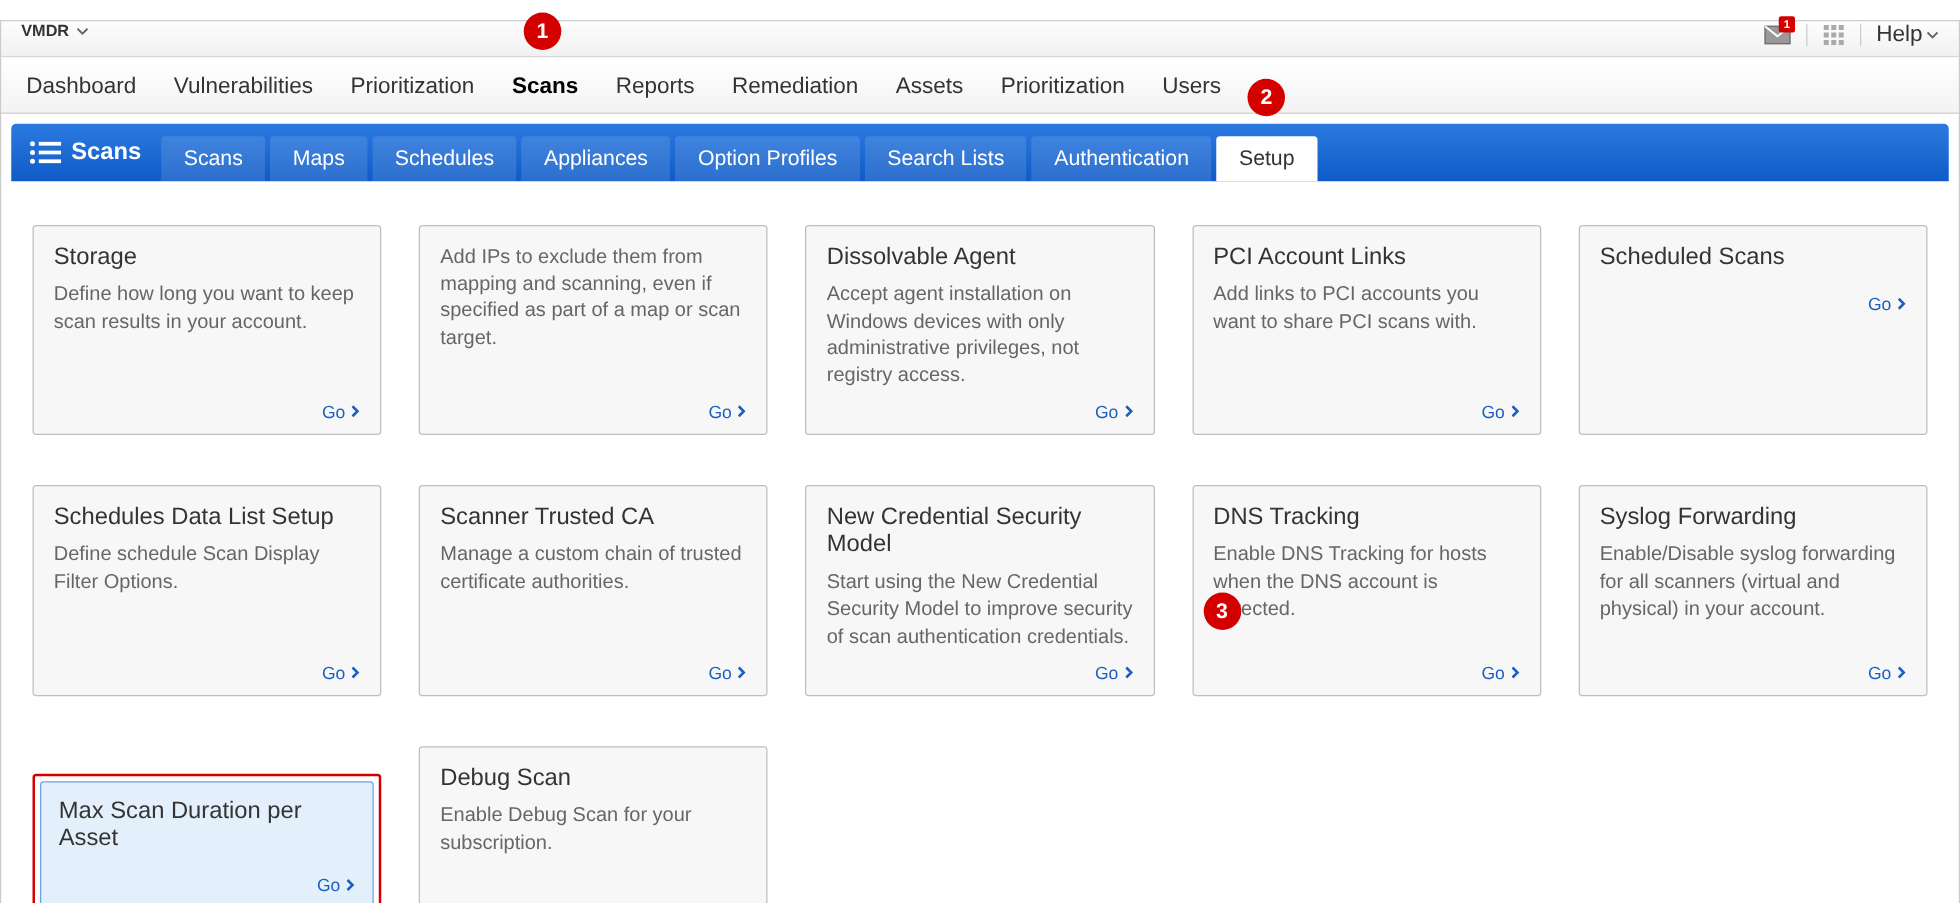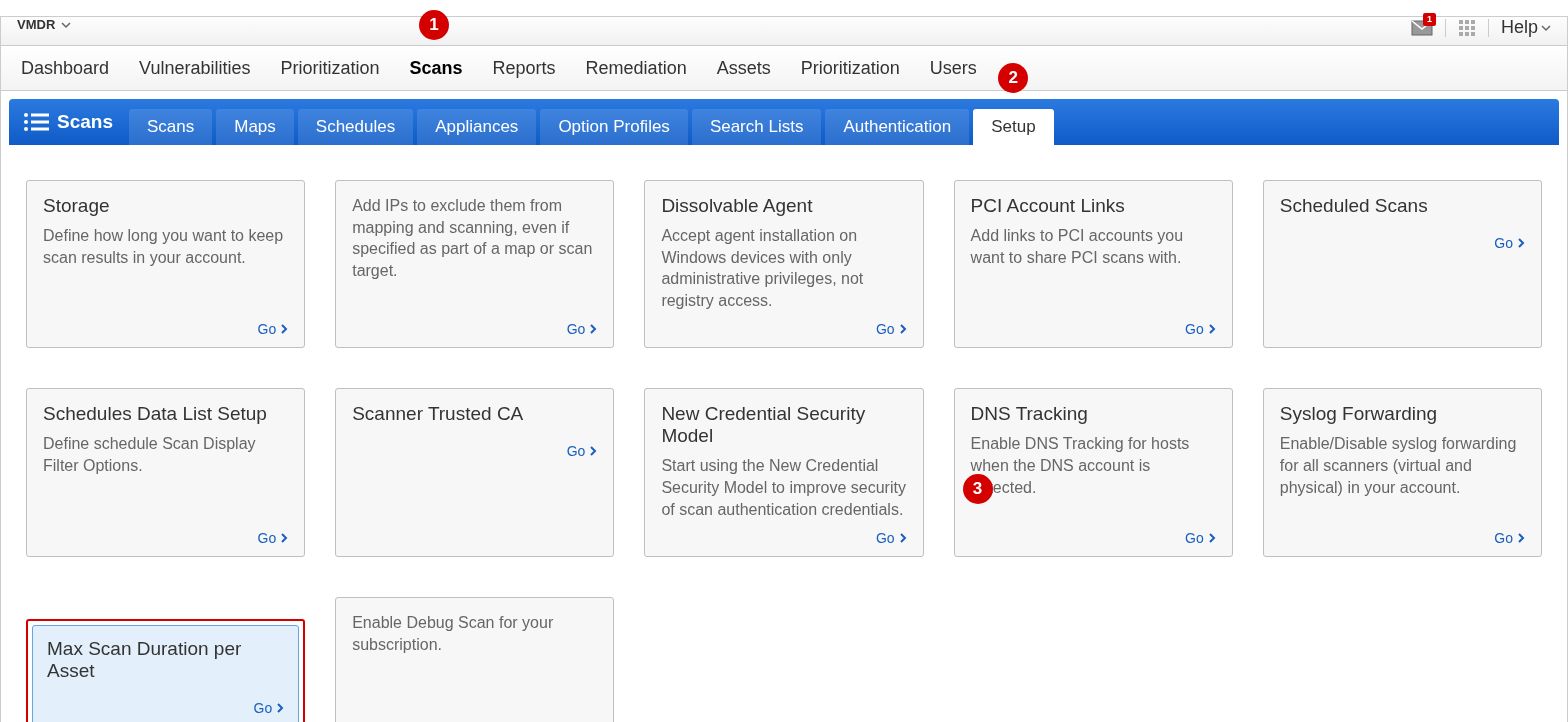--- a/index.html
+++ b/index.html
@@ -164,20 +164,21 @@
       <div class="card-desc">Define schedule Scan Display Filter Options.</div>
       <div class="card-go">
         <span>Go</span>
         <svg width="8" height="10" viewBox="0 0 8 10">
           <path d="M2 1 L6 5 L2 9" fill="none" stroke="#1a5fbf" stroke-width="2"></path>
         </svg>
       </div>
     </div>
     <div class="card">
       <div class="card-title">Scanner Trusted CA</div>
+      <div class="card-desc">Manage a custom chain of trusted certificate authorities.</div>
       <div class="card-go">
         <span>Go</span>
         <svg width="8" height="10" viewBox="0 0 8 10">
           <path d="M2 1 L6 5 L2 9" fill="none" stroke="#1a5fbf" stroke-width="2"></path>
         </svg>
       </div>
     </div>
     <div class="card">
       <div class="card-title">New Credential Security Model</div>
       <div class="card-desc">Start using the New Credential Security Model to improve security of scan authentication credentials.</div>
@@ -213,20 +214,21 @@
         <div class="card-title">Max Scan Duration per Asset</div>
         <div class="card-go">
           <span>Go</span>
           <svg width="8" height="10" viewBox="0 0 8 10">
             <path d="M2 1 L6 5 L2 9" fill="none" stroke="#1a5fbf" stroke-width="2"></path>
           </svg>
         </div>
       </div>
     </div>
     <div class="card">
+      <div class="card-title">Debug Scan</div>
       <div class="card-desc">Enable Debug Scan for your subscription.</div>
       <div class="card-go">
         <span>Go</span>
         <svg width="8" height="10" viewBox="0 0 8 10">
           <path d="M2 1 L6 5 L2 9" fill="none" stroke="#1a5fbf" stroke-width="2"></path>
         </svg>
       </div>
     </div>
   </div>
 

